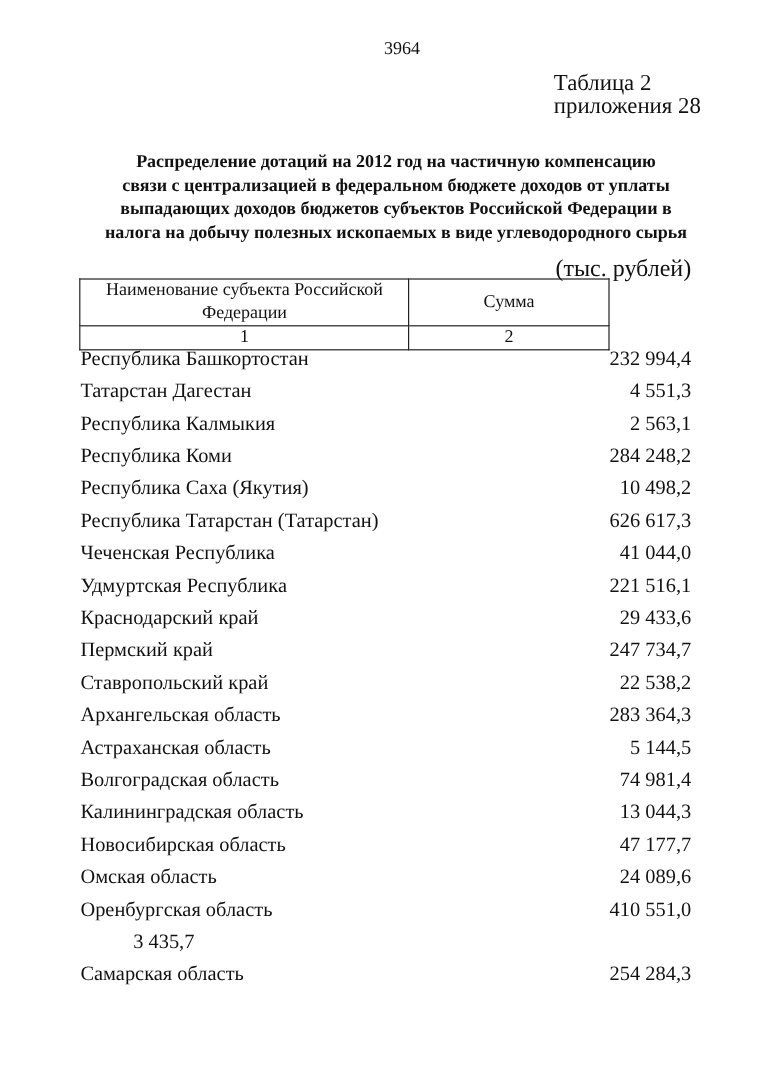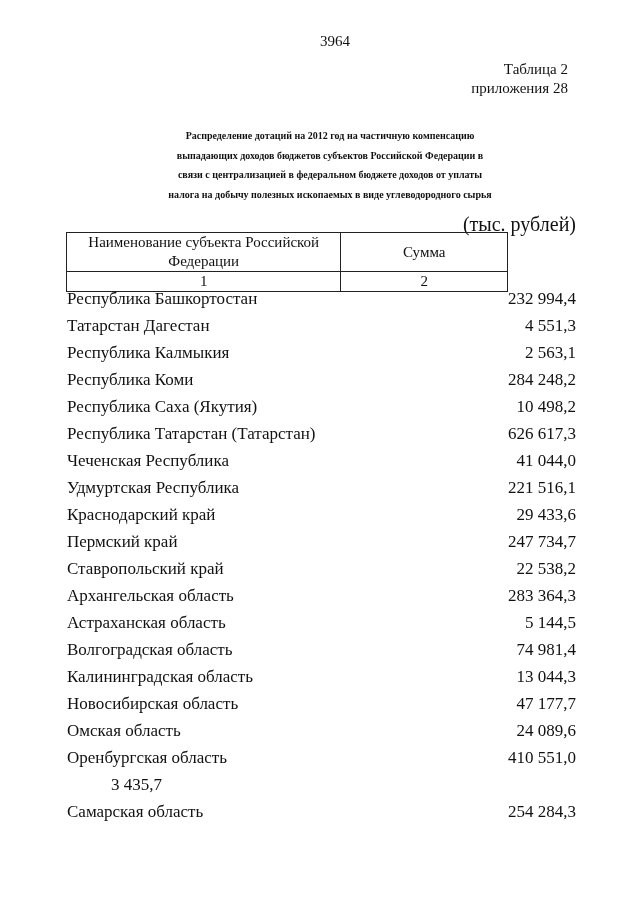--- a/index.html
+++ b/index.html
@@ -20,33 +20,33 @@
       left: 0;
       width: 640px;
       top: 33px;
       text-align: center;
       font-size: 15px;
       padding-left: 30px;
       box-sizing: border-box;
     }
     .table-ref {
       position: absolute;
-      right: 72px;
+      right: 56px;
       top: 60px;
-      text-align: right;
-      font-size: 15px;
+      text-align: left;
+      font-size: 19px;
       line-height: 19px;
     }
     .doc-title {
       position: absolute;
       left: 60px;
       width: 540px;
       top: 126px;
       text-align: center;
-      font-size: 10px;
+      font-size: 15px;
       font-weight: bold;
       line-height: 19.5px;
     }
     .units {
       position: absolute;
       right: 64px;
       top: 213px;
       font-size: 20px;
     }
     .header-table {
@@ -87,22 +87,22 @@
 
 <div class="page-number">3964</div>
 
 <div class="table-ref">
   <div>Таблица 2</div>
   <div>приложения 28</div>
 </div>
 
 <div class="doc-title">
   <div>Распределение дотаций на 2012 год на частичную  компенсацию</div>
+  <div>связи с централизацией в федеральном бюджете доходов от уплаты</div>
   <div>выпадающих доходов бюджетов субъектов Российской Федерации в</div>
-  <div>связи с централизацией в федеральном бюджете доходов от уплаты</div>
   <div>налога на добычу полезных  ископаемых в виде углеводородного сырья</div>
 </div>
 
 <div class="units">(тыс. рублей)</div>
 
 <table class="header-table">
   <tbody>
       <tr>
     <td class="col-name">Наименование субъекта Российской Федерации</td>
     <td class="col-sum">Сумма</td>

